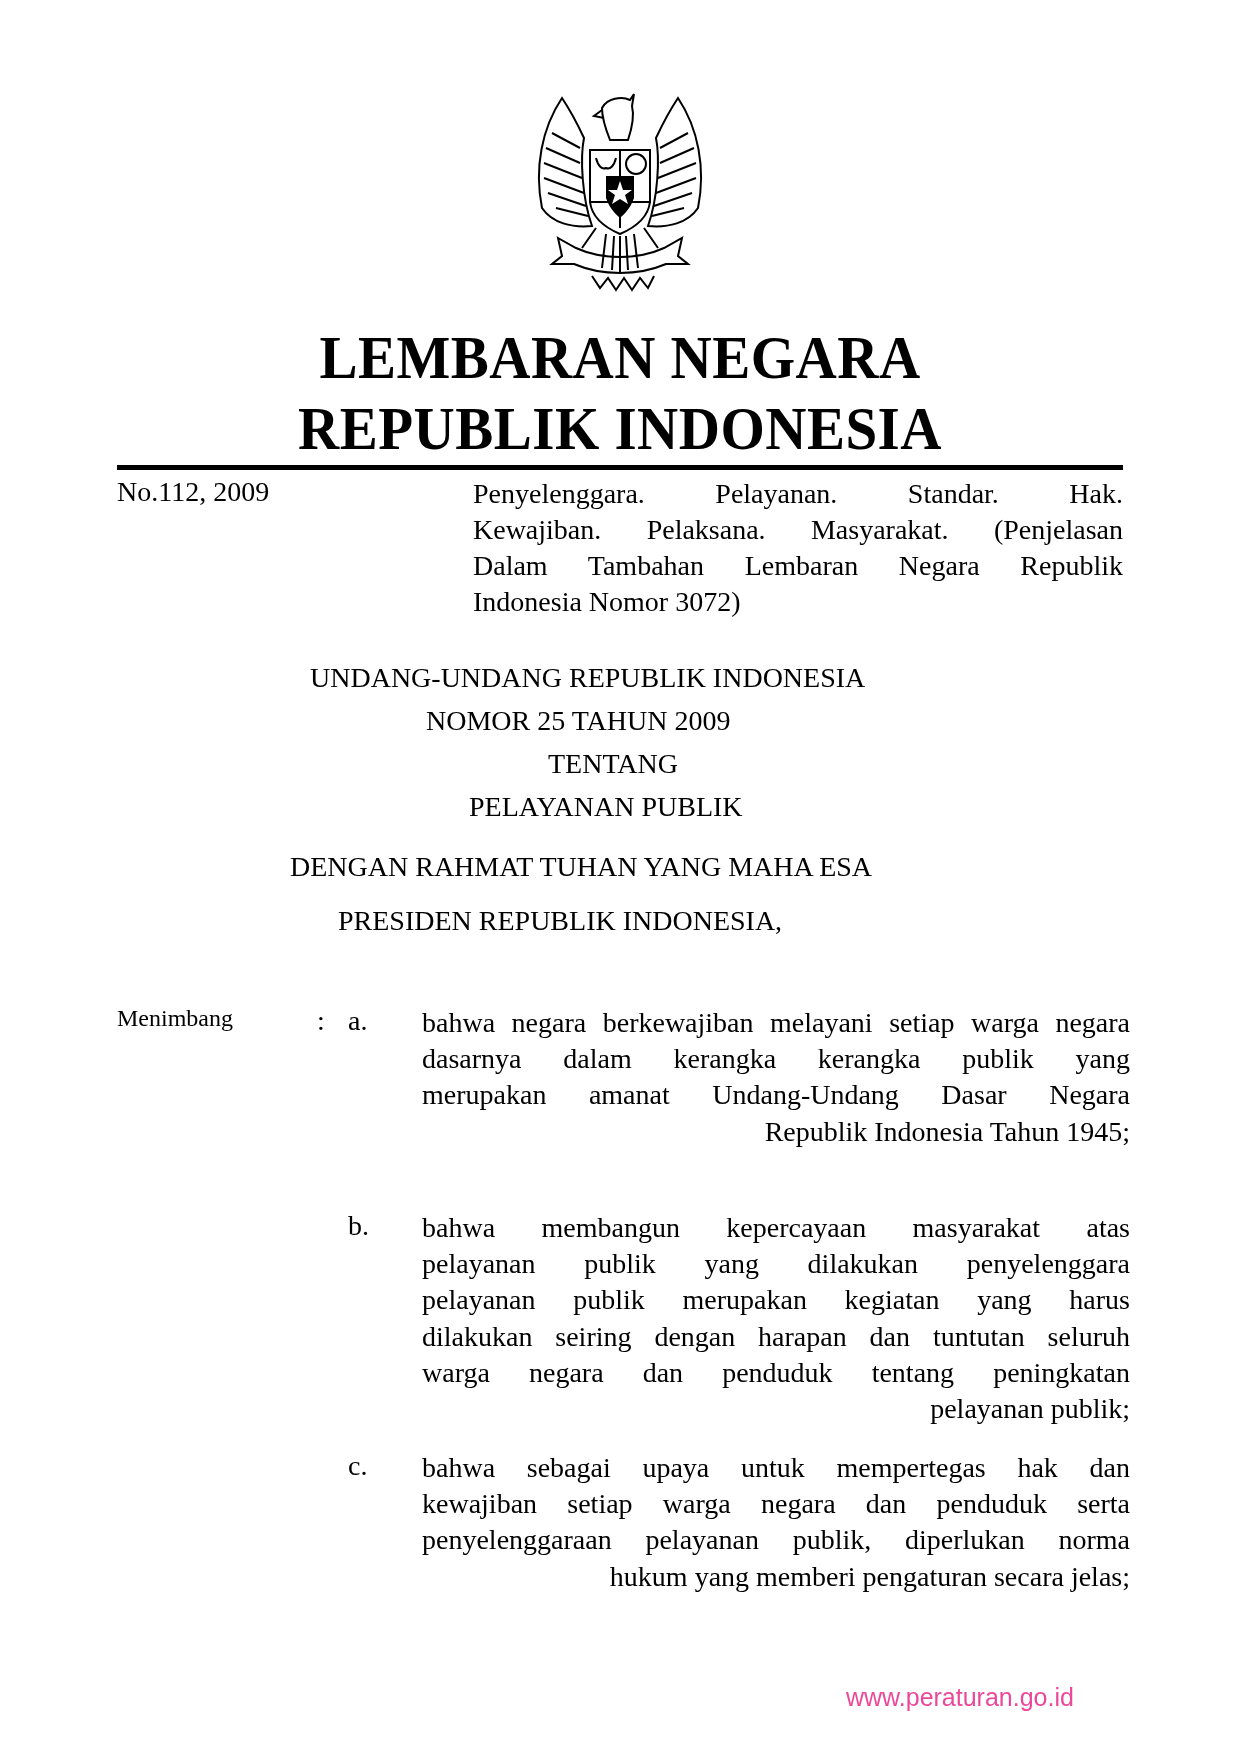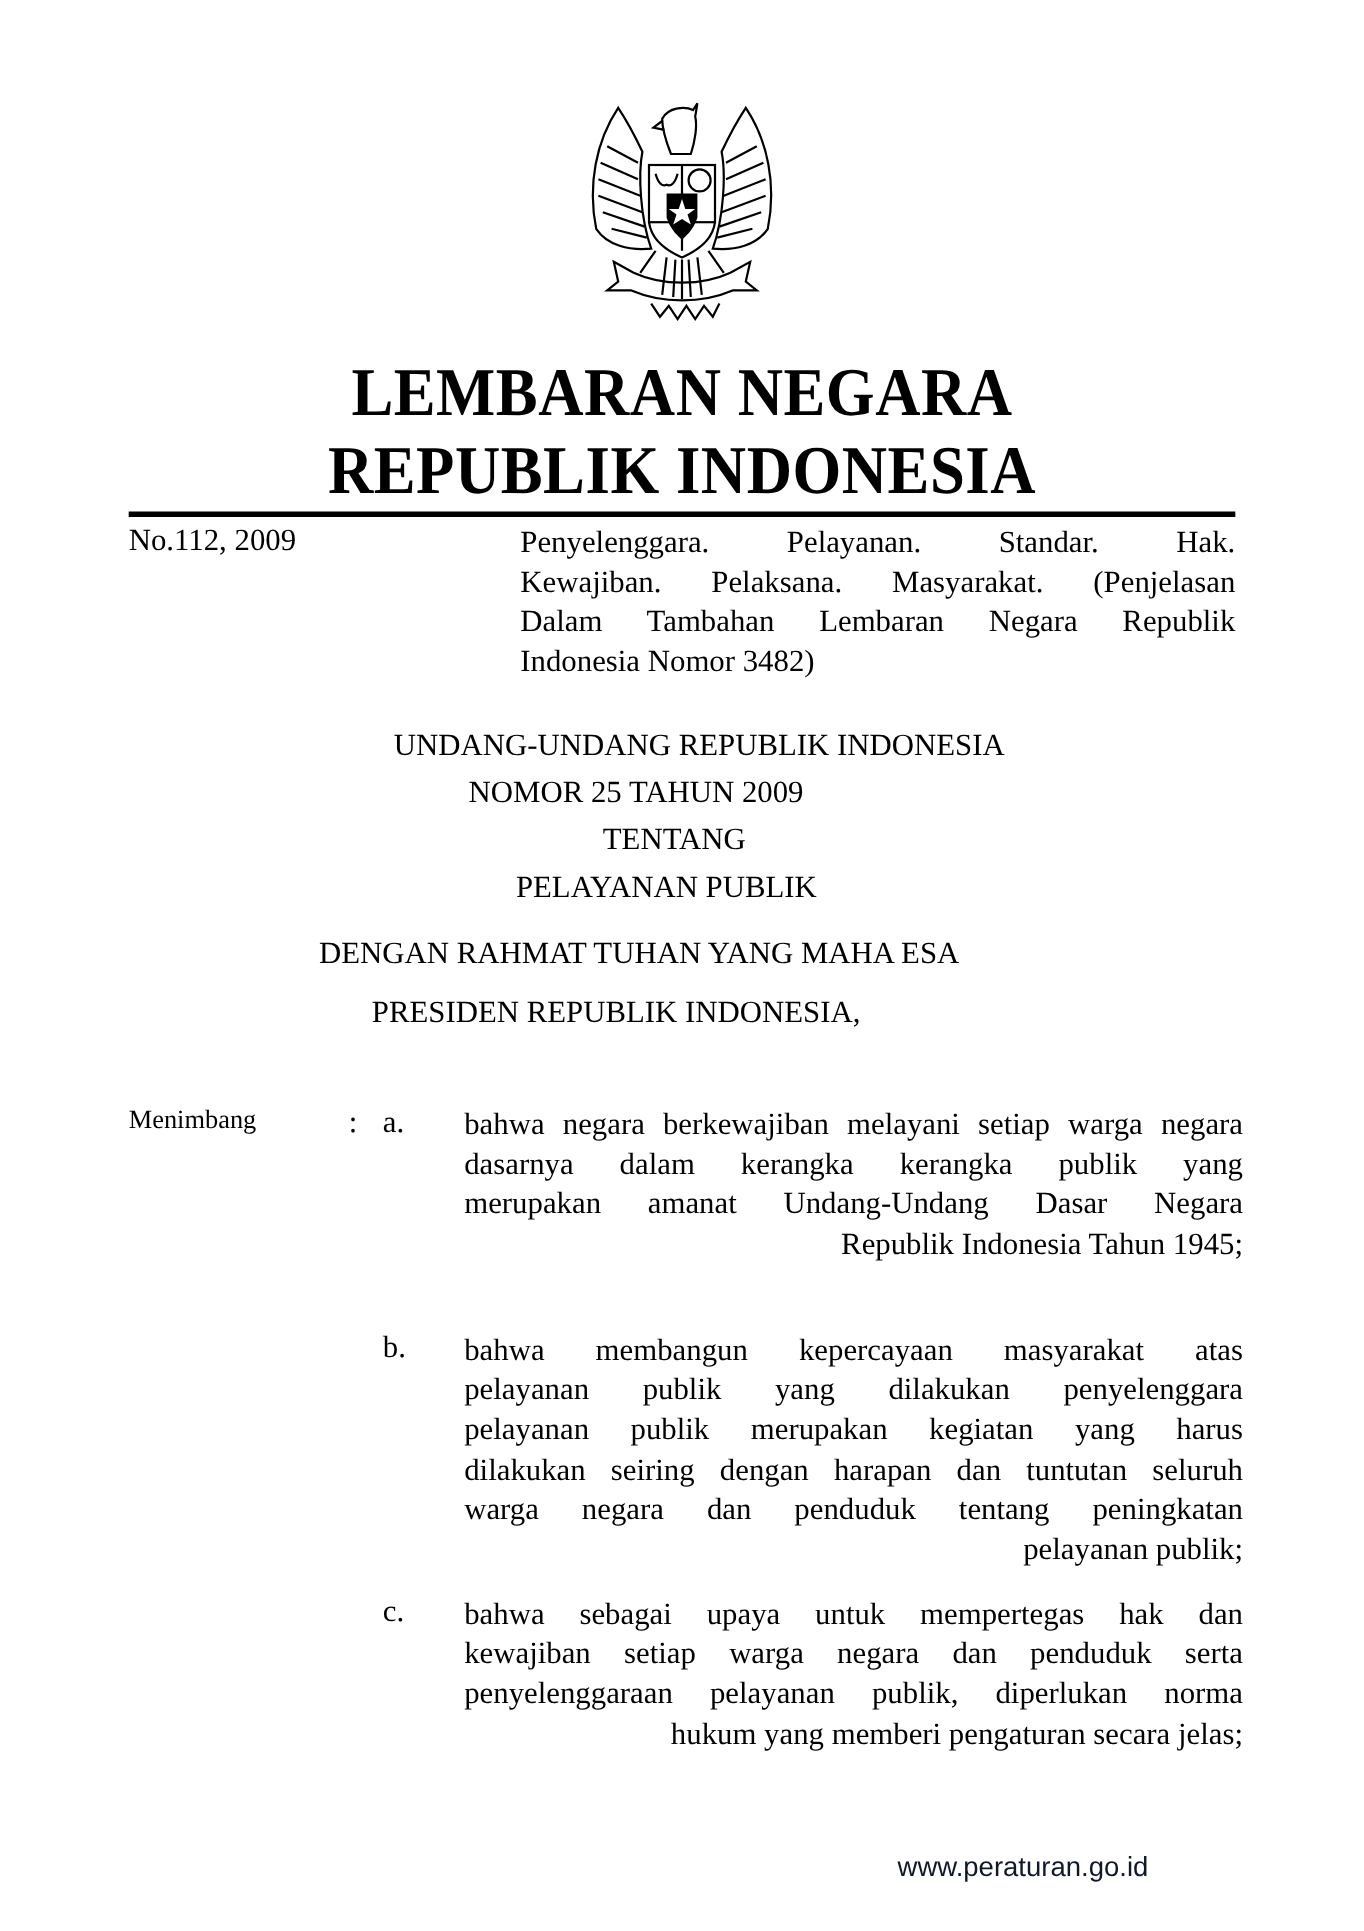--- a/index.html
+++ b/index.html
@@ -24,22 +24,22 @@
     .subject .jl { display: block; text-align: justify; text-align-last: justify; }
     .subject .ll { display: block; text-align: left; }
     .center-line { position: absolute; font-size: 28px; white-space: nowrap; }
     .consider-label { position: absolute; left: 117px; top: 1005px; font-size: 24px; }
     .colon { position: absolute; left: 317px; top: 1005px; font-size: 28px; }
     .item-letter { position: absolute; left: 348px; font-size: 28px; }
     .item-text { position: absolute; left: 406px; width: 724px; font-size: 28px; line-height: 36.2px; }
     .item-text .jl { display: block; text-align: justify; text-align-last: justify; margin-left: 16px; }
     .item-text .ll { display: block; text-align: right; }
     .footer-url {
-      position: absolute; left: 816px; top: 1683px; font-size: 25px;
-      font-family: "Liberation Sans", "DejaVu Sans", sans-serif; color: #0f172a;
+      position: absolute; left: 846px; top: 1683px; font-size: 25px;
+      font-family: "Liberation Sans", "DejaVu Sans", sans-serif; color: #ec4899;
     }
   </style>
 </head>
 <body>
 
 <svg class="emblem" viewBox="0 0 196 210" xmlns="http://www.w3.org/2000/svg">
   <g fill="none" stroke="#000" stroke-width="2">
 
     <path d="M40 10 C20 40 12 80 20 120 C30 135 50 140 70 138 C60 110 58 70 62 50 C55 35 48 22 40 10 Z"></path>
     <path d="M30 45 L58 60 M24 60 L58 75 M22 75 L60 90 M22 90 L62 105 M26 105 L64 118 M34 120 L66 128"></path>
@@ -70,24 +70,24 @@
 
 <div class="title l1">LEMBARAN NEGARA</div>
 <div class="title l2">REPUBLIK INDONESIA</div>
 <div class="rule"></div>
 
 <div class="no">No.112, 2009</div>
 <div class="subject">
   <span class="jl">Penyelenggara. Pelayanan. Standar. Hak.</span>
   <span class="jl">Kewajiban. Pelaksana. Masyarakat. (Penjelasan</span>
   <span class="jl">Dalam Tambahan Lembaran Negara Republik</span>
-  <span class="ll">Indonesia Nomor 3482)</span>
+  <span class="ll">Indonesia Nomor 3072)</span>
 </div>
 
-<div class="center-line" style="left:310px; top:662px;margin-left:48px;">UNDANG-UNDANG REPUBLIK INDONESIA</div>
+<div class="center-line" style="left:310px; top:662px;">UNDANG-UNDANG REPUBLIK INDONESIA</div>
 <div class="center-line" style="left:426px; top:705px;">NOMOR 25 TAHUN 2009</div>
 <div class="center-line" style="left:548px; top:748px;">TENTANG</div>
 <div class="center-line" style="left:469px; top:791px;">PELAYANAN PUBLIK</div>
 <div class="center-line" style="left:290px; top:851px;">DENGAN RAHMAT TUHAN YANG MAHA ESA</div>
 <div class="center-line" style="left:338px; top:905px;">PRESIDEN REPUBLIK INDONESIA,</div>
 
 <div class="consider-label">Menimbang</div>
 <div class="colon">:</div>
 
 <div class="item-letter" style="top:1005px;">a.</div>

